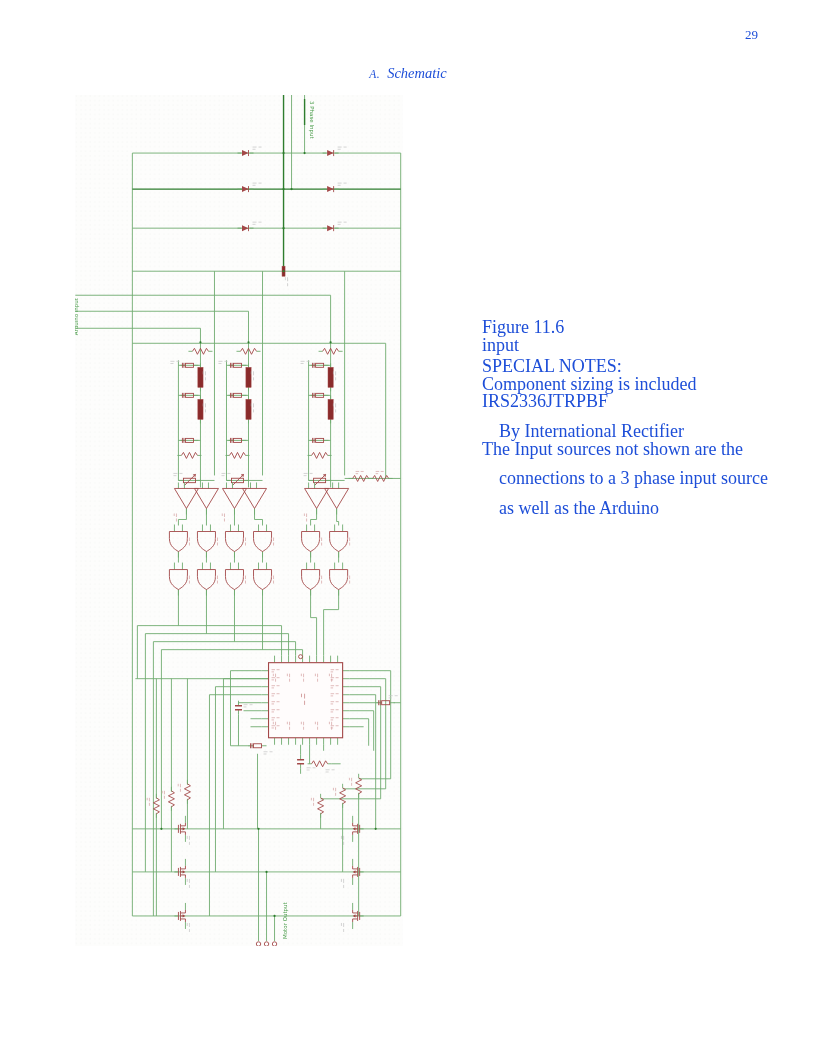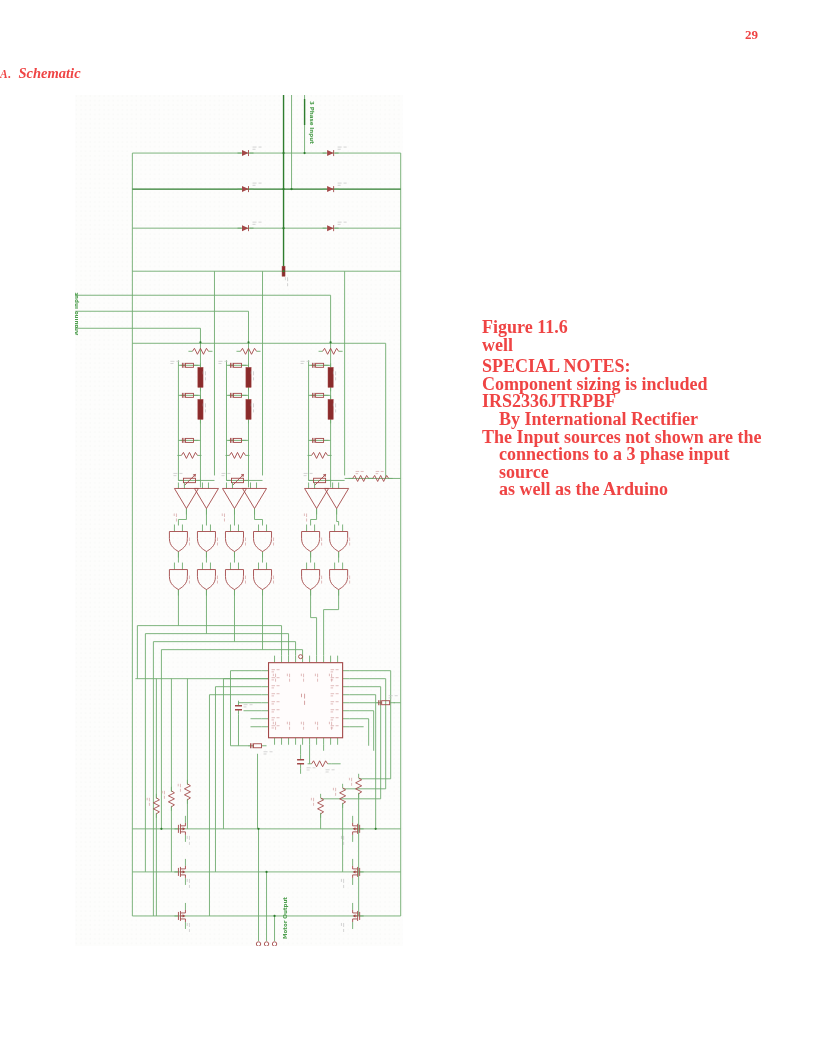--- a/index.html
+++ b/index.html
@@ -1,26 +1,26 @@
 <!DOCTYPE html>
 <html style="--wire: #6fac6f; --wire-dark: #2e7d2e; --comp: #a34848; --comp-fill: #8a2b2b; --label-gray: #c3c3c3; --label-pink: #d4a0a0; --label-green: #4d9e4d;"><head>
 <meta charset="utf-8">
 <style>
   html,body{margin:0;padding:0;background:#ffffff;}
   .page{position:relative;width:816px;height:956px;background:#ffffff;overflow:hidden;
-        font-family:"Liberation Serif","DejaVu Serif",serif;color:#ef4444;font-weight:bold;}
+        font-family:"Liberation Serif","DejaVu Serif",serif;color:#1d4ed8;}
   .pagenum{position:absolute;top:27px;right:58px;font-size:13px;}
-  .heading{position:absolute;top:64px;left:0;width:816px;font-style:italic;}
+  .heading{position:absolute;top:64px;left:0;width:816px;text-align:center;font-style:italic;}
   .hidx{font-size:11.5px;letter-spacing:.5px;margin-right:7px;}
   .htitle{font-size:14.5px;}
   .schwrap{position:absolute;left:75px;top:95px;width:328px;height:851px;}
   .schwrap svg{display:block;}
   .caption{position:absolute;left:482px;top:319px;width:290px;font-size:18px;line-height:17.6px;}
   .caption .gap{margin-top:4px;}
-  .caption .ind{padding-left:17px;}
+  .caption .ind{padding-left:17px;margin-top:12px;}
   
   .w{stroke:var(--wire,#6fac6f);stroke-width:.9;fill:none;}
   .w2{stroke:var(--wire-dark,#2e7d2e);stroke-width:1.4;fill:none;}
   .gw{stroke:var(--wire,#6fac6f);stroke-width:.9;fill:none;}
   .gc{stroke:var(--comp,#a34848);stroke-width:.9;fill:none;}
   .cf{fill:var(--comp-fill,#8a2b2b);stroke:var(--comp,#a34848);stroke-width:.5;}
   .cf2{fill:var(--comp,#a34848);stroke:none;}
   .ic{fill:#fffcfc;stroke:var(--comp,#a34848);stroke-width:1.1;}
   .tc{fill:#ffffff;stroke:var(--comp,#a34848);stroke-width:.9;}
   .jd{fill:var(--wire-dark,#2e7d2e);}
@@ -319,21 +319,21 @@
     </g>
 
     <text class="glabel" transform="translate(234.5,6) rotate(90)">3 Phase Input</text>
     <text class="glabel" transform="translate(3,240) rotate(-90)">Arduino Input</text>
     <text class="glabel" transform="translate(211.5,843) rotate(-90)">Motor Output</text>
   </svg>
   </div>
 
   <div class="caption">
     <div class="cl">Figure 11.6</div>
-    <div class="cl">well</div>
+    <div class="cl">input</div>
     <div class="cl gap">SPECIAL NOTES:</div>
     <div class="cl">Component sizing is included</div>
     <div class="cl">IRS2336JTRPBF</div>
     <div class="cl ind">By International Rectifier</div>
     <div class="cl">The Input sources not shown are the</div>
     <div class="cl ind">connections to a 3 phase input source</div>
     <div class="cl ind">as well as the Arduino</div>
   </div>
 
 </div>

